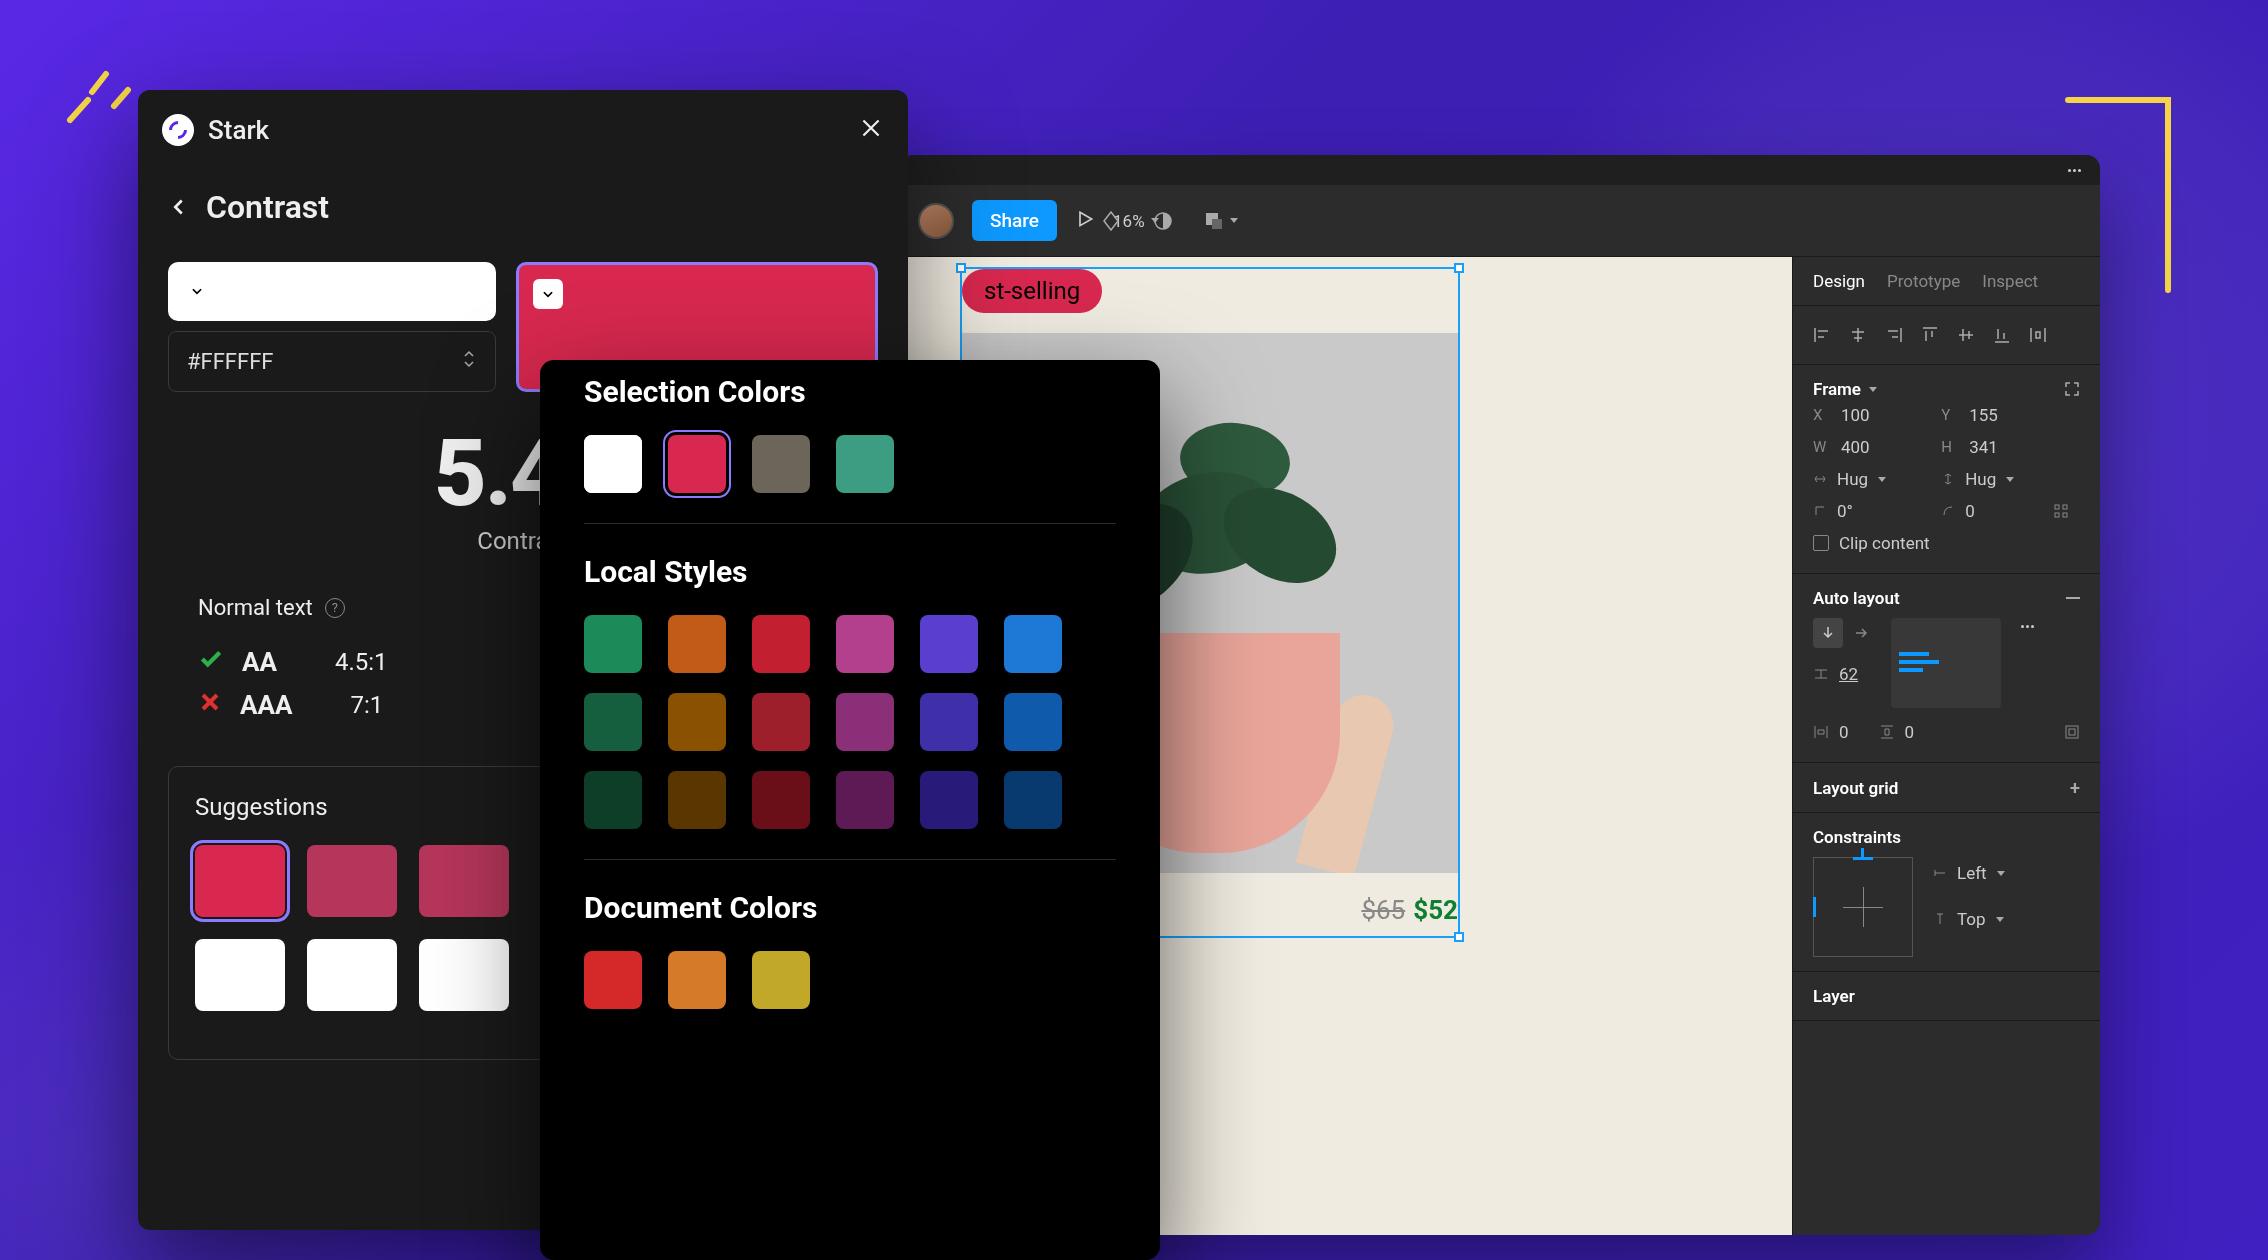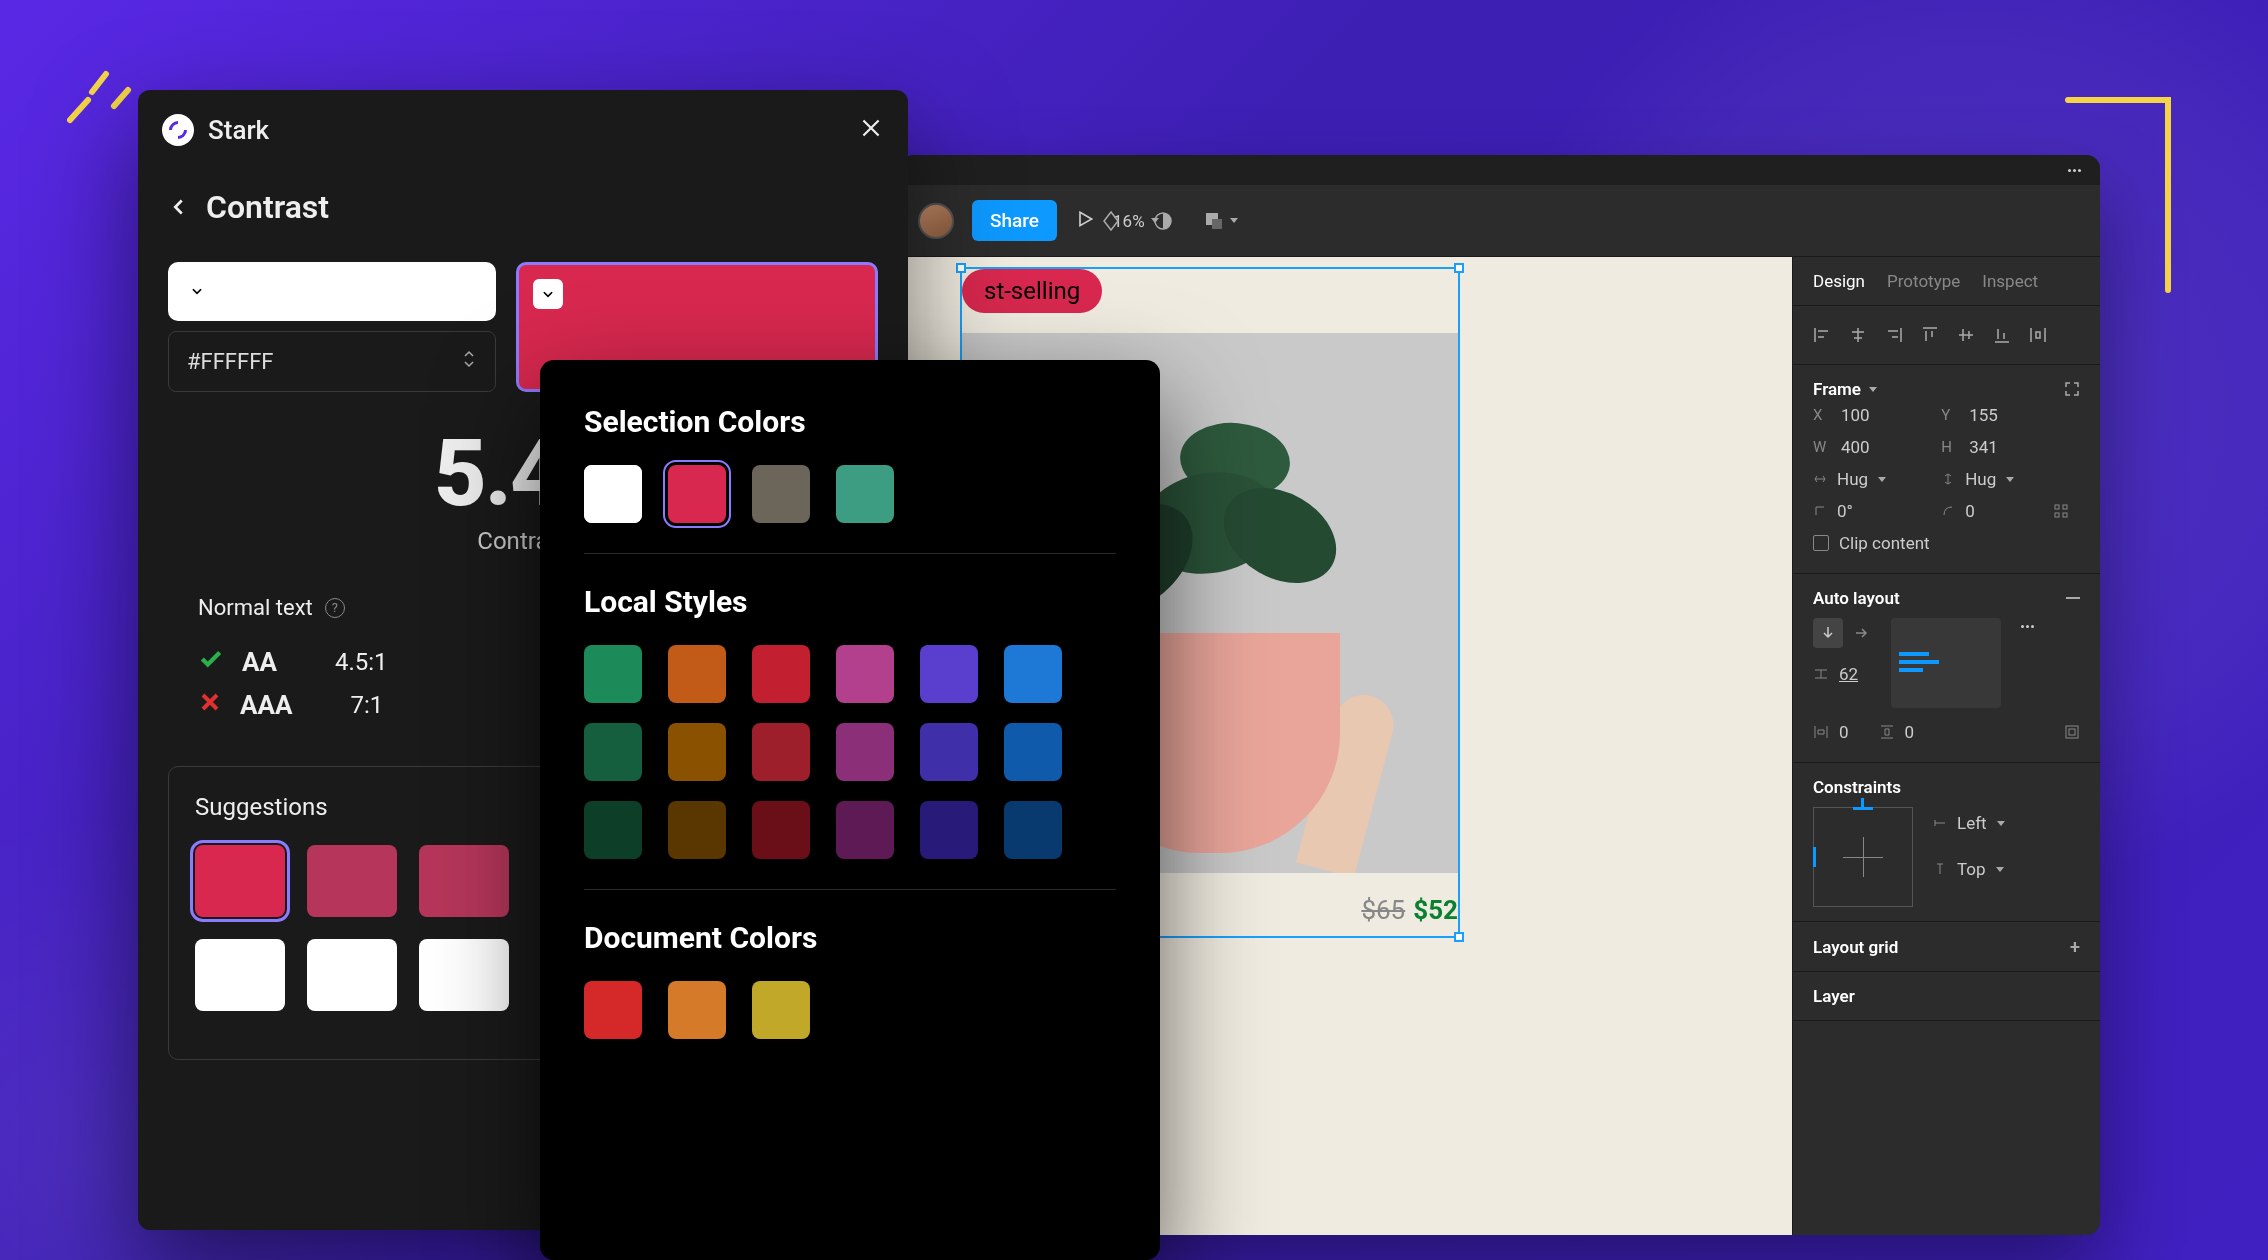--- a/index.html
+++ b/index.html
@@ -99,21 +99,21 @@
   .grade-row .val { font-weight: 400; margin-left: 40px; font-size: 24px; }
   .check-green svg { width: 26px; height: 26px; stroke: #2bb04a; stroke-width: 4; fill: none; }
   .x-red svg { width: 24px; height: 24px; stroke: #e03030; stroke-width: 4; fill: none; }
   .suggestions-box { margin: 40px 30px 0; border: 1px solid #3a3a3a; border-radius: 10px; padding: 26px; }
   .sugg-title { font-size: 24px; margin-bottom: 24px; }
   .sugg-row { display: flex; gap: 22px; margin-bottom: 22px; }
   .sugg-sw { width: 90px; height: 72px; border-radius: 8px; }
   .sugg-sw.selected { outline: 3px solid #8b7cff; outline-offset: 2px; }
 
   
-  .color-popover { position: absolute; left: 540px; top: 360px; width: 620px; height: 900px; background: #000; border-radius: 14px; padding: 44px 44px; color: #fff; box-shadow: 0 40px 100px rgba(0,0,0,0.6); }
+  .color-popover { position: absolute; left: 540px; top: 360px; width: 620px; height: 900px; background: #000; border-radius: 14px; padding: 14px 44px; color: #fff; box-shadow: 0 40px 100px rgba(0,0,0,0.6); }
   .cp-section-title { font-size: 30px; font-weight: 700; margin-bottom: 26px; }
   .cp-divider { height: 1px; background: #2a2a2a; margin: 30px 0; }
   .cp-row { display: flex; gap: 26px; margin-bottom: 20px; }
   .cp-sw { width: 58px; height: 58px; border-radius: 8px; }
   .cp-sw.outlined { outline: 2.5px solid #8b7cff; outline-offset: 3px; }
   .cp-sw.white-outlined { outline: 2.5px solid #fff; outline-offset: -2px; }
 
   .rp-grid2 { display: flex; flex-wrap: wrap; }
 </style>
 </head>
@@ -342,20 +342,26 @@
               <span class="rp-val">0</span>
             </span>
           <svg width="16" height="16" style="margin-left:auto">
               <rect x="2" y="2" width="12" height="12" stroke="#888" fill="none"></rect>
               <rect x="5" y="5" width="6" height="6" stroke="#888" fill="none"></rect>
             </svg>
         </div>
       </div>
       <div class="rp-section">
         <div class="rp-section-title">
+            <span>Layout grid</span>
+            <span class="plus-icon">+</span>
+          </div>
+      </div>
+      <div class="rp-section">
+        <div class="rp-section-title">
             <span>Constraints</span>
           </div>
         <div style="display:flex;gap:20px;align-items:flex-start">
           <div class="constraints-box">
             <div class="cross-h"></div>
               <div class="cross-v"></div>
             <div class="tick" style="left:-1px;top:40%;width:3px;height:20%"></div>
             <div class="tick" style="top:-1px;left:40%;height:3px;width:20%"></div>
             <div class="tick" style="left:48%;top:-10px;width:3px;height:10px;background:#0d99ff"></div>
           </div>
@@ -372,26 +378,20 @@
                   <path d="M7 2v10M4 2h6" stroke="#888" fill="none"></path>
                 </svg>
                 <span>Top</span>
                 <span class="chev-down"></span>
               </div>
           </div>
         </div>
       </div>
       <div class="rp-section">
         <div class="rp-section-title">
-            <span>Layout grid</span>
-            <span class="plus-icon">+</span>
-          </div>
-      </div>
-      <div class="rp-section">
-        <div class="rp-section-title">
             <span>Layer</span>
           </div>
       </div>
     </div>
   </div>
 </div>
 
 <div class="stark-panel">
   <div class="stark-header">
     <div class="stark-title-wrap">

